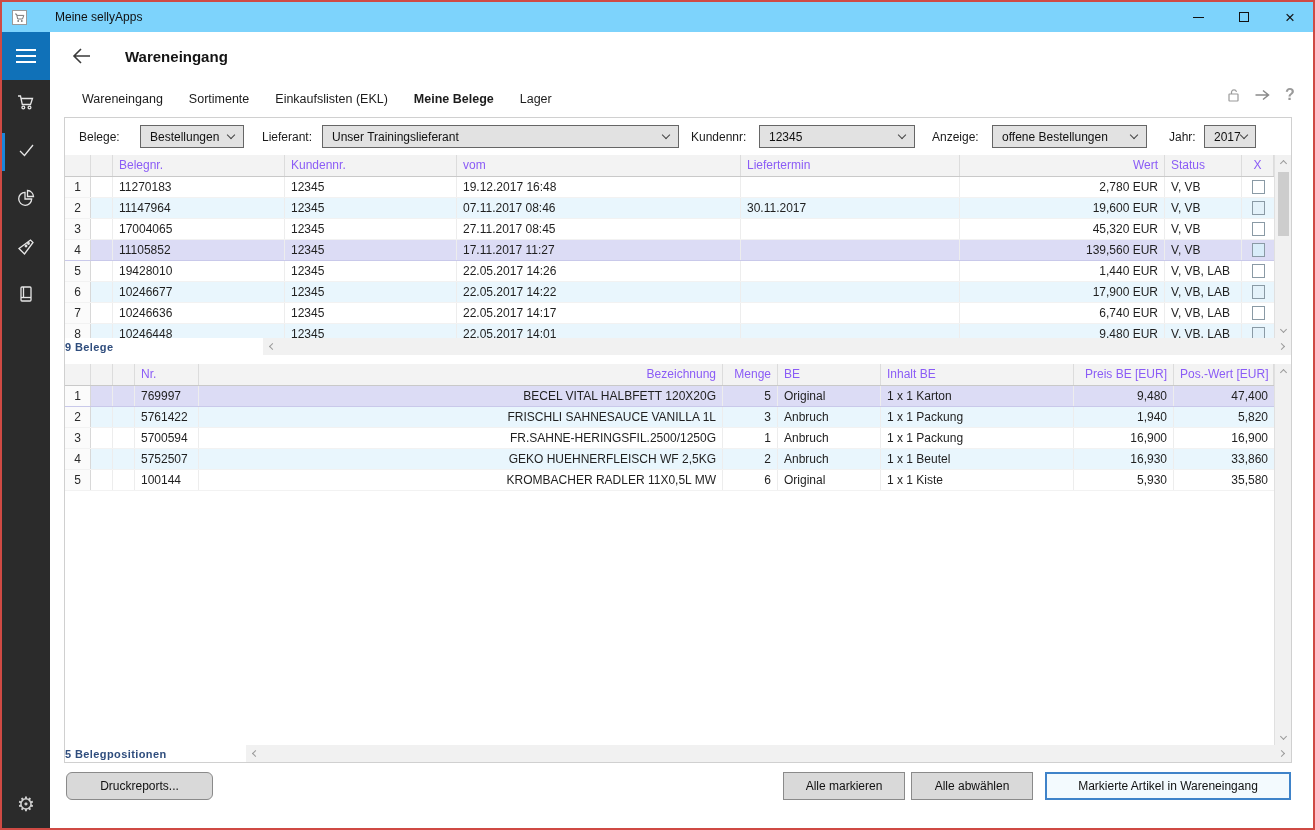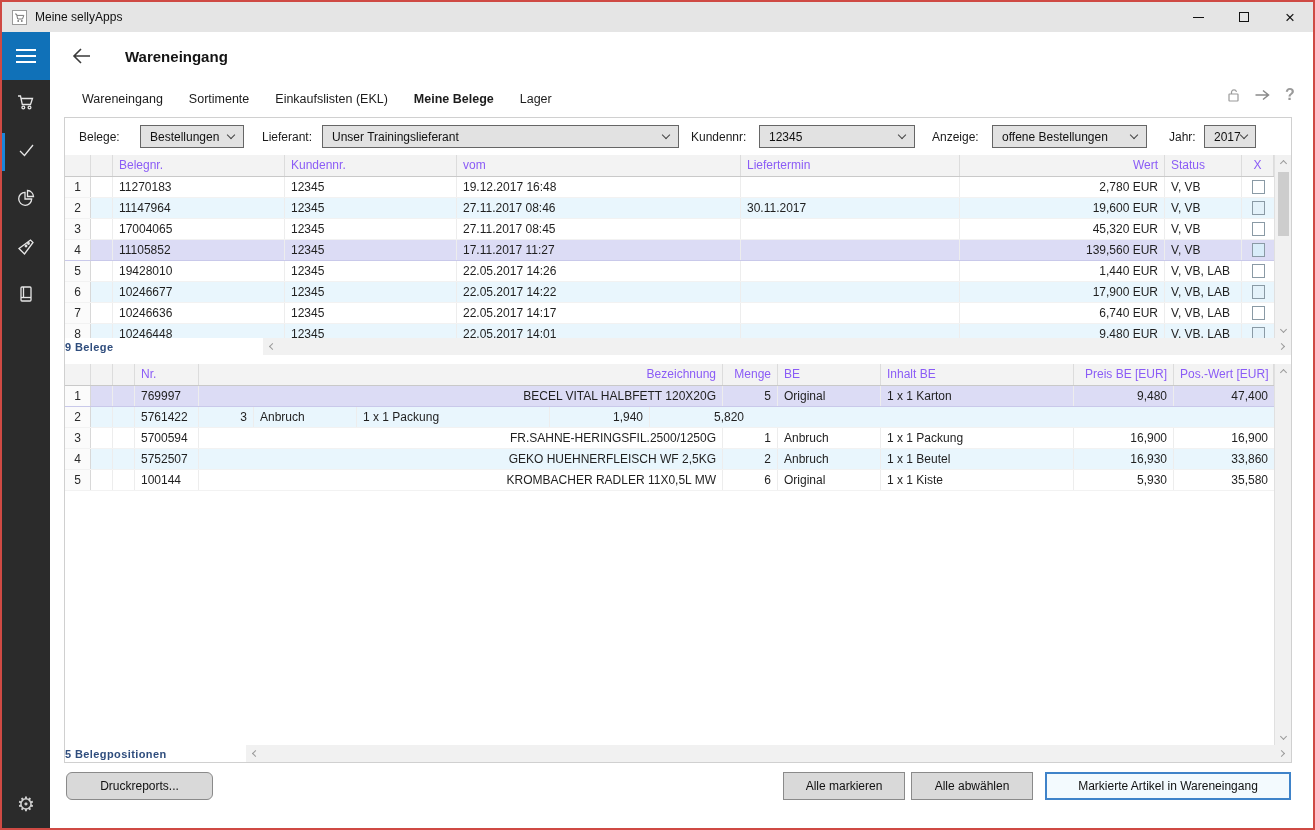--- a/index.html
+++ b/index.html
@@ -3,21 +3,21 @@
 <meta charset="utf-8">
 <style>
   html,body{margin:0;padding:0;background:#888;}
   *{box-sizing:border-box;}
   .window{
     position:relative;width:1315px;height:830px;margin:0 auto;
     border:2px solid #cf4a44;background:#fff;overflow:hidden;
     font-family:"Liberation Sans", sans-serif;color:#1f1f1f;
   }
   
-  .titlebar{height:30px;display:flex;align-items:center;background:#e5e5e5;}
+  .titlebar{height:30px;display:flex;align-items:center;background:#7dd3fc;gap:20px;}
   .app-icon{margin:0 8px 0 10px;display:flex;}
   .app-title{font-size:12px;color:#111;}
   .win-controls{margin-left:auto;display:flex;height:100%;}
   .win-btn{width:46px;height:100%;display:flex;align-items:center;justify-content:center;cursor:pointer;}
   .glyph-min{width:11px;height:1px;background:#111;display:inline-block;}
   .glyph-max{width:10px;height:10px;border:1px solid #111;display:inline-block;}
   .glyph-close{font-size:17px;line-height:1;color:#111;}
   
   .app-body{display:flex;height:796px;}
   .sidebar{width:48px;background:#2b2b2b;display:flex;flex-direction:column;flex-shrink:0;}
@@ -262,21 +262,21 @@
                   <span class="tcell ot-c6">V, VB</span>
                   <span class="tcell ot-c7 xcell">
                     <div class="cb"></div>
                   </span>
                 </div>
                 <div class="trow stripe">
                   <span class="tcell tnum ot-num">2</span>
                   <span class="tcell ot-e"></span>
                   <span class="tcell ot-c1">11147964</span>
                   <span class="tcell ot-c2">12345</span>
-                  <span class="tcell ot-c3">27.11.2017 08:46</span>
+                  <span class="tcell ot-c3">07.11.2017 08:46</span>
                   <span class="tcell ot-c4">30.11.2017</span>
                   <span class="tcell ot-c5 tr-right">19,600 EUR</span>
                   <span class="tcell ot-c6">V, VB</span>
                   <span class="tcell ot-c7 xcell">
                     <div class="cb"></div>
                   </span>
                 </div>
                 <div class="trow">
                   <span class="tcell tnum ot-num">3</span>
                   <span class="tcell ot-e"></span>
@@ -401,20 +401,21 @@
                   <span class="tcell pt-c4">Original</span>
                   <span class="tcell pt-c5">1 x 1 Karton</span>
                   <span class="tcell pt-c6 tr-right">9,480</span>
                   <span class="tcell pt-c7 tr-right">47,400</span>
                 </div>
                 <div class="trow stripe">
                   <span class="tcell tnum pt-num">2</span>
                   <span class="tcell pt-e"></span>
                   <span class="tcell pt-e2"></span>
                   <span class="tcell pt-c1">5761422</span>
+                  <span class="tcell pt-c2">FRISCHLI SAHNESAUCE VANILLA 1L</span>
                   <span class="tcell pt-c3 tr-right">3</span>
                   <span class="tcell pt-c4">Anbruch</span>
                   <span class="tcell pt-c5">1 x 1 Packung</span>
                   <span class="tcell pt-c6 tr-right">1,940</span>
                   <span class="tcell pt-c7 tr-right">5,820</span>
                 </div>
                 <div class="trow">
                   <span class="tcell tnum pt-num">3</span>
                   <span class="tcell pt-e"></span>
                   <span class="tcell pt-e2"></span>

